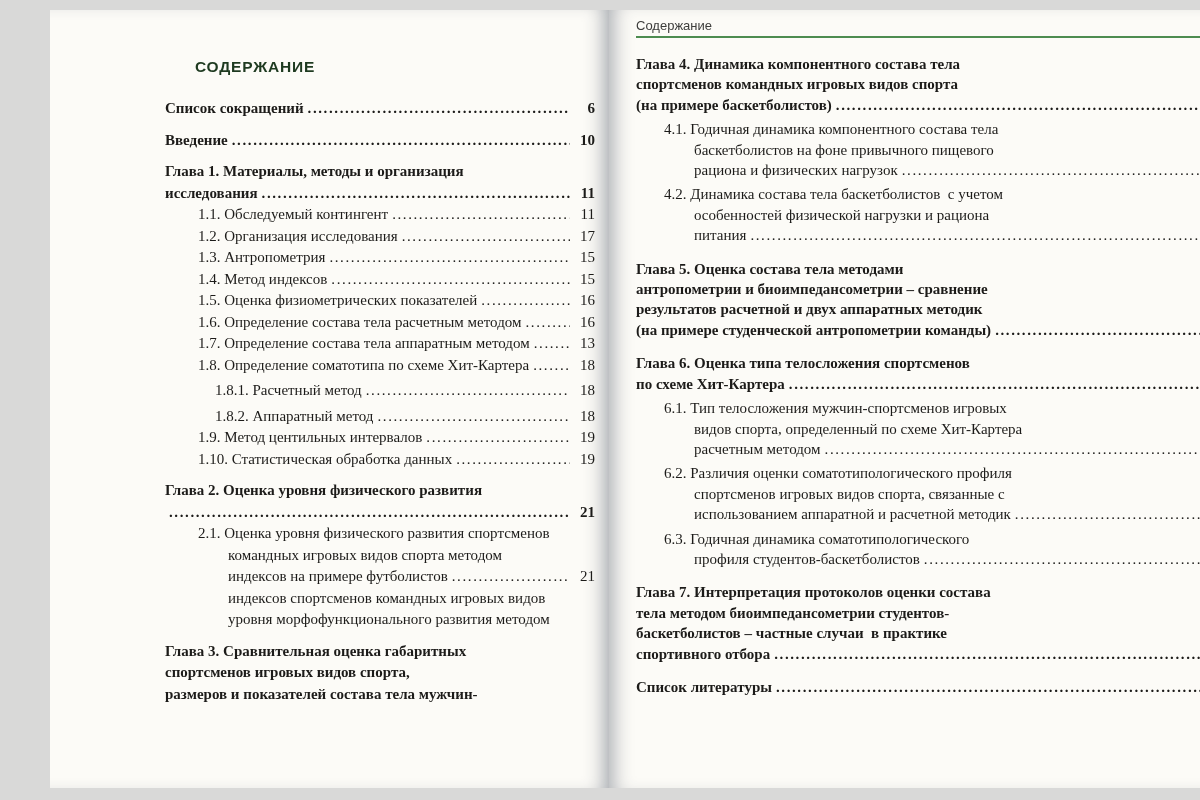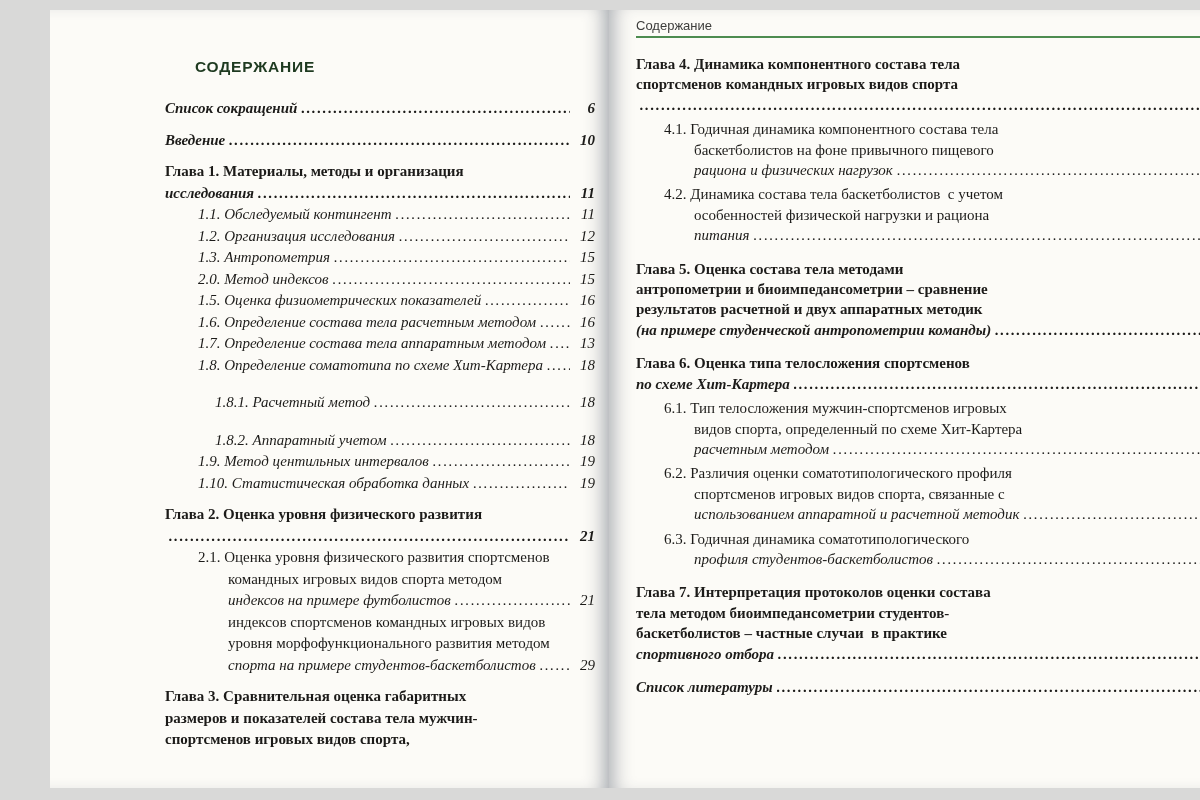--- a/index.html
+++ b/index.html
@@ -41,25 +41,25 @@
     border-bottom:2px solid #4d8c50;
     padding-bottom:3px;margin-bottom:16px;
   }
   .toc{font-size:15px;line-height:21.5px;}
   .page-right .toc{line-height:20.4px;}
   .entry{margin:0;}
   .entry.chapter{font-weight:bold;margin-top:10px;}
   .page-right .entry.chapter{margin-top:13px;}
   .entry.item{margin-top:0;padding-left:33px;}
   .page-right .entry.item{margin-top:4px;padding-left:28px;}
-  .entry.subitem{margin-top:16px;padding-left:50px;}
+  .entry.subitem{margin-top:4px;padding-left:50px;}
   .line{white-space:pre;}
   .line.cont{padding-left:0;}
   .entry.item .line.cont, .entry.subitem .line.cont{padding-left:30px;}
-  .line.last{display:flex;align-items:baseline;white-space:normal;font-style:italic;}
+  .line.last{display:flex;align-items:baseline;white-space:normal;}
   .line.last .txt{white-space:pre;flex:0 0 auto;}
   .dots{
     flex:1 1 auto;overflow:hidden;white-space:nowrap;
     margin:0 3px 0 4px;min-width:10px;
   }
   .dots::after{
     content:"..................................................................................................................................................................................................................";
     letter-spacing:1.6px;
   }
   .pg{flex:0 0 auto;min-width:22px;text-align:right;}
@@ -97,33 +97,33 @@
           <div class="line last">
             <span class="txt">1.1. Обследуемый контингент</span>
             <span class="dots"></span>
             <span class="pg">11</span>
           </div>
         </div>
         <div class="entry item">
           <div class="line last">
             <span class="txt">1.2. Организация исследования</span>
             <span class="dots"></span>
-            <span class="pg">12</span>
+            <span class="pg">17</span>
           </div>
         </div>
         <div class="entry item">
           <div class="line last">
             <span class="txt">1.3. Антропометрия</span>
             <span class="dots"></span>
             <span class="pg">15</span>
           </div>
         </div>
         <div class="entry item">
           <div class="line last">
-            <span class="txt">2.0. Метод индексов</span>
+            <span class="txt">1.4. Метод индексов</span>
             <span class="dots"></span>
             <span class="pg">15</span>
           </div>
         </div>
         <div class="entry item">
           <div class="line last">
             <span class="txt">1.5. Оценка физиометрических показателей</span>
             <span class="dots"></span>
             <span class="pg">16</span>
           </div>
@@ -151,21 +151,21 @@
         </div>
         <div class="entry subitem">
           <div class="line last">
             <span class="txt">1.8.1. Расчетный метод</span>
             <span class="dots"></span>
             <span class="pg">18</span>
           </div>
         </div>
         <div class="entry subitem">
           <div class="line last">
-            <span class="txt">1.8.2. Аппаратный учетом</span>
+            <span class="txt">1.8.2. Аппаратный метод</span>
             <span class="dots"></span>
             <span class="pg">18</span>
           </div>
         </div>
         <div class="entry item">
           <div class="line last">
             <span class="txt">1.9. Метод центильных интервалов</span>
             <span class="dots"></span>
             <span class="pg">19</span>
           </div>
@@ -189,44 +189,40 @@
           <div class="line cont">командных игровых видов спорта методом</div>
           <div class="line cont last">
             <span class="txt">индексов на примере футболистов</span>
             <span class="dots"></span>
             <span class="pg">21</span>
           </div>
         </div>
         <div class="entry item">
           <div class="line cont">индексов спортсменов командных игровых видов</div>
           <div class="line cont">уровня морфофункционального развития методом</div>
-          <div class="line cont last">
-            <span class="txt">спорта на примере студентов-баскетболистов</span>
-            <span class="dots"></span>
-            <span class="pg">29</span>
-          </div>
         </div>
         <div class="entry chapter">
           <div class="line">Глава 3. Сравнительная оценка габаритных</div>
+          <div class="line cont">спортсменов игровых видов спорта,</div>
           <div class="line cont">размеров и показателей состава тела мужчин-</div>
-          <div class="line cont">спортсменов игровых видов спорта,</div>
         </div>
       </div>
   </div>
   <div class="gutter"></div>
   <div class="page page-right">
     <div class="running-header">
       <span>Содержание</span>
 
     </div>
     <div class="toc" id="toc-right">
         <div class="entry chapter">
           <div class="line">Глава 4. Динамика компонентного состава тела</div>
           <div class="line cont">спортсменов командных игровых видов спорта</div>
           <div class="line cont last">
+            <span class="txt">(на примере баскетболистов)</span>
             <span class="dots"></span>
           </div>
         </div>
         <div class="entry item">
           <div class="line">4.1. Годичная динамика компонентного состава тела</div>
           <div class="line cont">баскетболистов на фоне привычного пищевого</div>
           <div class="line cont last">
             <span class="txt">рациона и физических нагрузок</span>
             <span class="dots"></span>
           </div>

